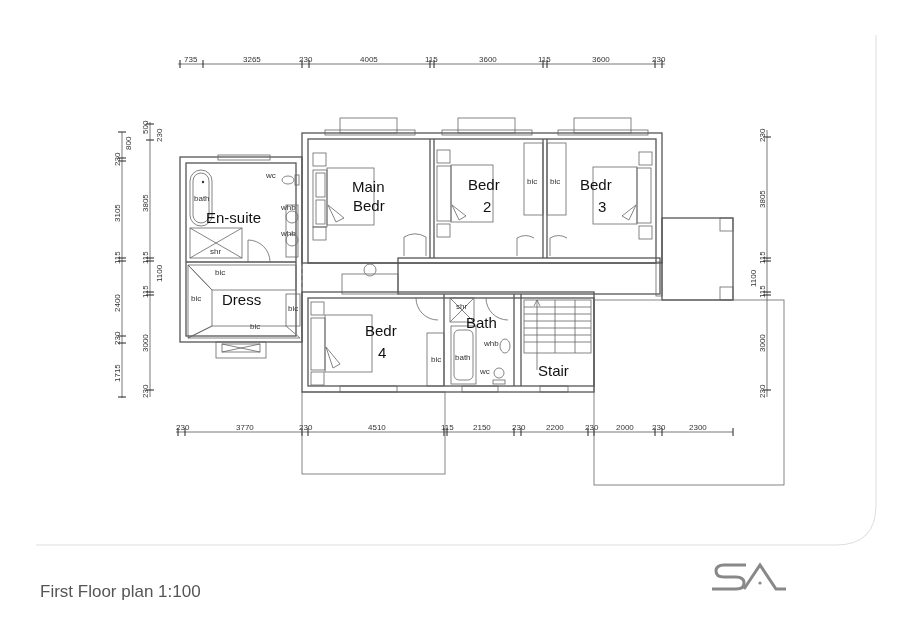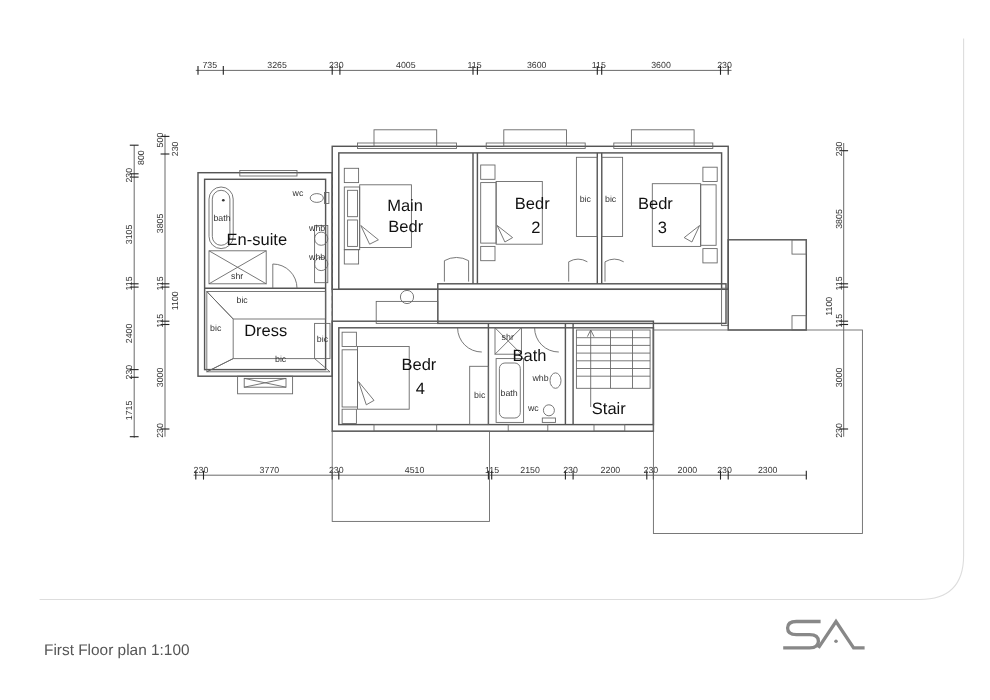--- a/index.html
+++ b/index.html
@@ -5,21 +5,21 @@
   html, body { margin: 0; padding: 0; background: #ffffff; }
   body { width: 900px; height: 636px; position: relative; overflow: hidden; font-family: "Liberation Sans", sans-serif; }
   svg { position: absolute; left: 0; top: 0; }
   .wall { fill: none; stroke: #555; stroke-width: 1.3; }
   .thin { fill: none; stroke: #666; stroke-width: 0.8; }
   .dim { fill: none; stroke: #555; stroke-width: 0.8; }
   .tick { stroke: #222; stroke-width: 1; }
   .dimtxt { font-family: "Liberation Sans", sans-serif; font-size: 8px; fill: #333; }
   .room { font-family: "Liberation Sans", sans-serif; font-size: 15px; fill: #111; }
   .small { font-family: "Liberation Sans", sans-serif; font-size: 8px; fill: #333; }
-  .title { position: absolute; left: 40px; top: 582px; font-size: 14px; color: #555; }
+  .title { position: absolute; left: 40px; top: 582px; font-size: 17px; color: #555; }
   .frame { fill: none; stroke: #ddd; stroke-width: 1; }
 </style>
 </head>
 <body>
 
 <svg width="900" height="636" viewBox="0 0 900 636">
 
   <path class="frame" d="M876 35 L876 505 Q876 545 836 545 L36 545"></path>
 
   <g>

